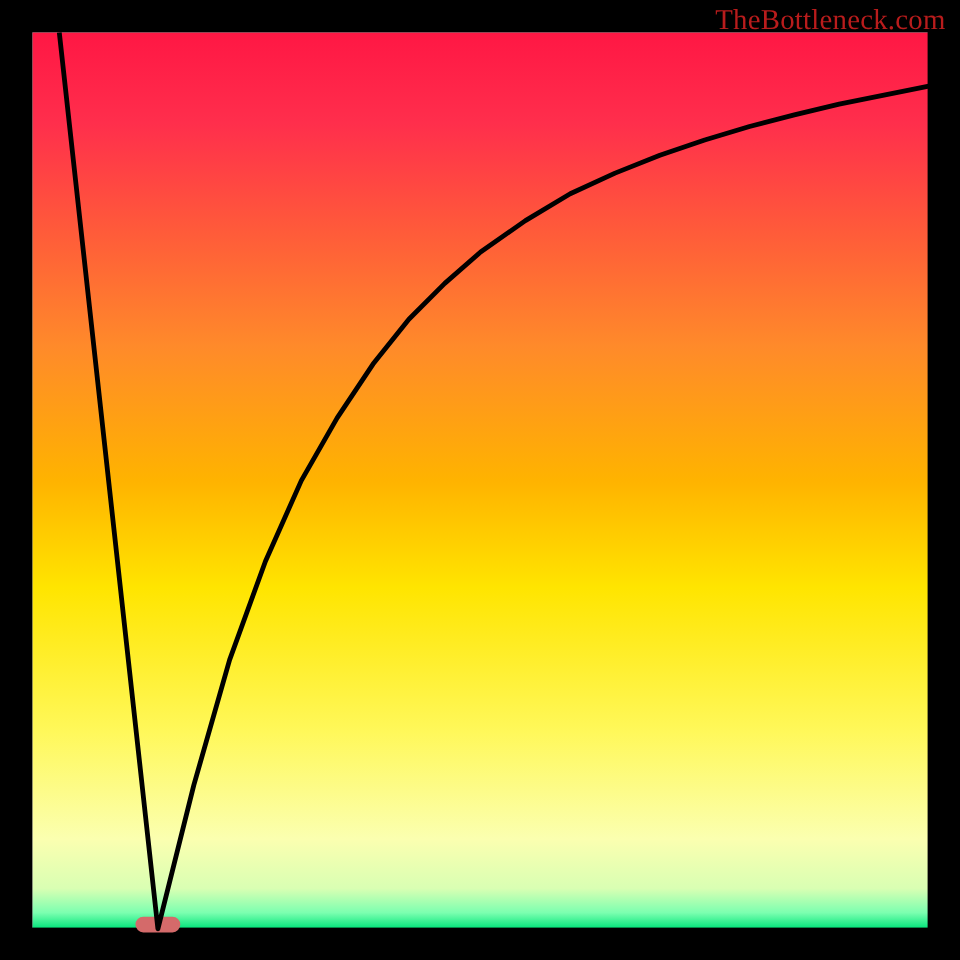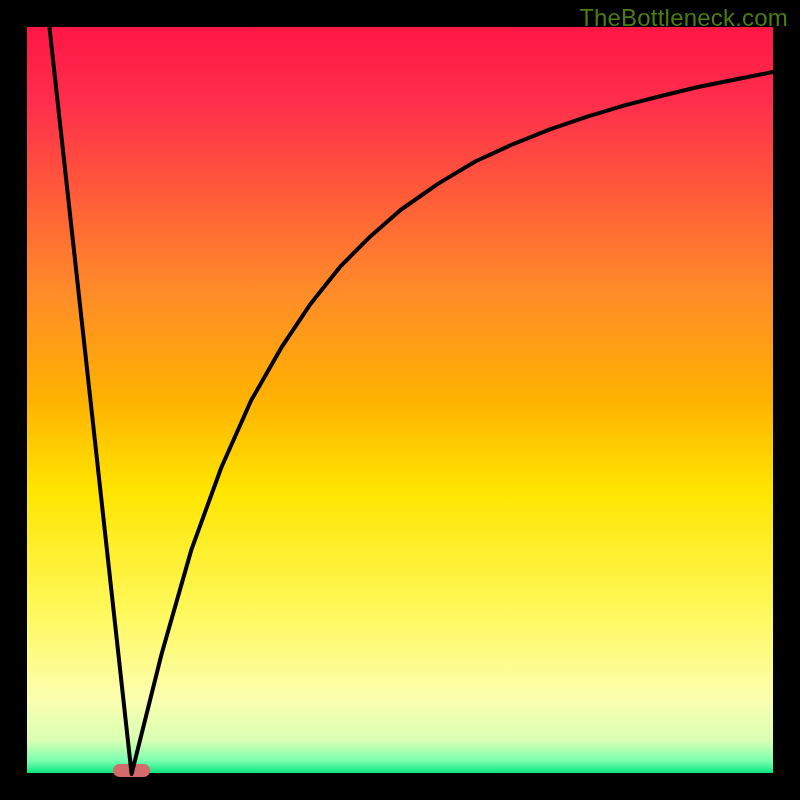--- a/index.html
+++ b/index.html
@@ -15,23 +15,23 @@
     width: 800px;
     height: 800px;
   }
   svg {
     display: block;
   }
   .watermark {
     position: absolute;
     top: 4px;
     right: 12px;
-    font-family: Liberation Sans, sans-serif;
+    font-family: Liberation Serif, serif;
     font-size: 24px;
-    color: #4d7c0f;
+    color: #b91c1c;
     font-weight: 400;
     letter-spacing: 0.2px;
   }
 </style>
 </head>
 <body>
 
 <div class="container">
   <svg id="chart-svg" width="800" height="800" viewBox="0 0 800 800">
       <defs>

